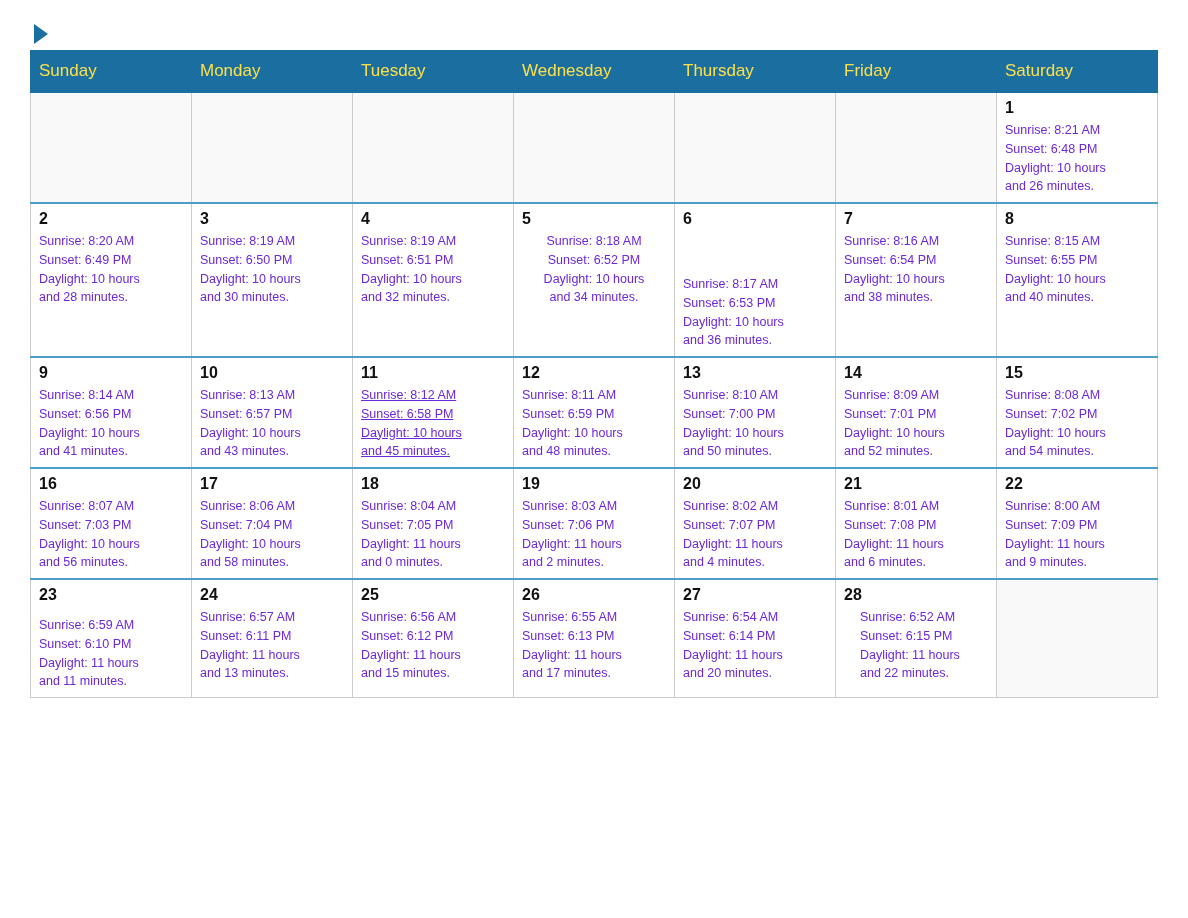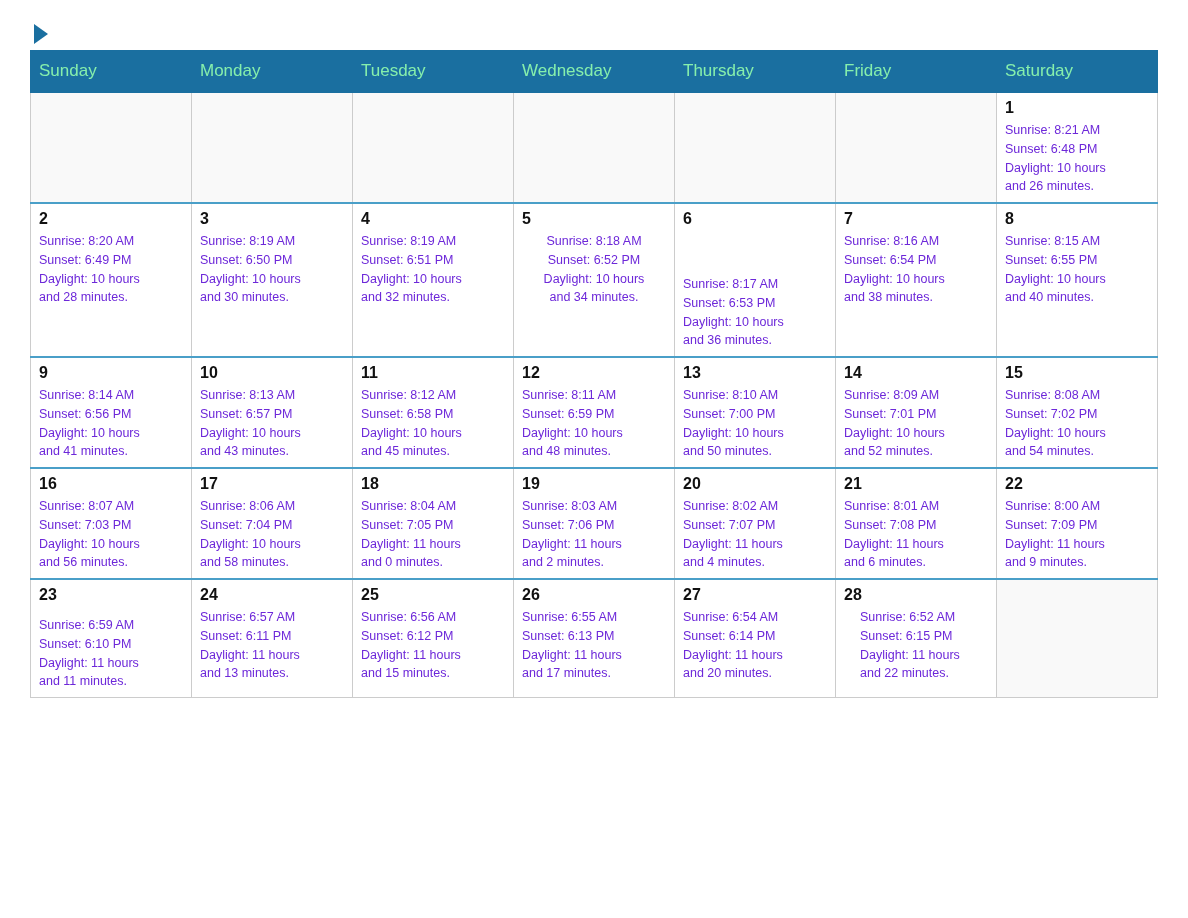--- a/index.html
+++ b/index.html
@@ -60,21 +60,21 @@
       color: #333;
       margin-top: 4px;
     }
     .calendar {
       width: 100%;
       border-collapse: collapse;
       margin-top: 10px;
     }
     .calendar th {
       background: #1a6fa0;
-      color: #86efac;
+      color: #fde047;
       font-size: 17px;
       font-weight: normal;
       padding: 10px 8px;
       text-align: left;
       border: 1px solid #1a6fa0;
     }
     .calendar td {
       vertical-align: top;
       border: 1px solid #ccc;
       padding: 6px 8px;
@@ -210,21 +210,21 @@
         </td>
         <td>
           <span class="day-number">10</span>
           <div class="day-info" style="white-space: pre-line;">Sunrise: 8:13 AM
 Sunset: 6:57 PM
 Daylight: 10 hours
 and 43 minutes.</div>
         </td>
         <td>
           <span class="day-number">11</span>
-          <div class="day-info" style="white-space: pre-line;">Sunrise: 8:12 AM
+          <div class="day-info" style="white-space: pre-line; text-decoration: underline;">Sunrise: 8:12 AM
 Sunset: 6:58 PM
 Daylight: 10 hours
 and 45 minutes.</div>
         </td>
         <td>
           <span class="day-number">12</span>
           <div class="day-info" style="white-space: pre-line;">Sunrise: 8:11 AM
 Sunset: 6:59 PM
 Daylight: 10 hours
 and 48 minutes.</div>

